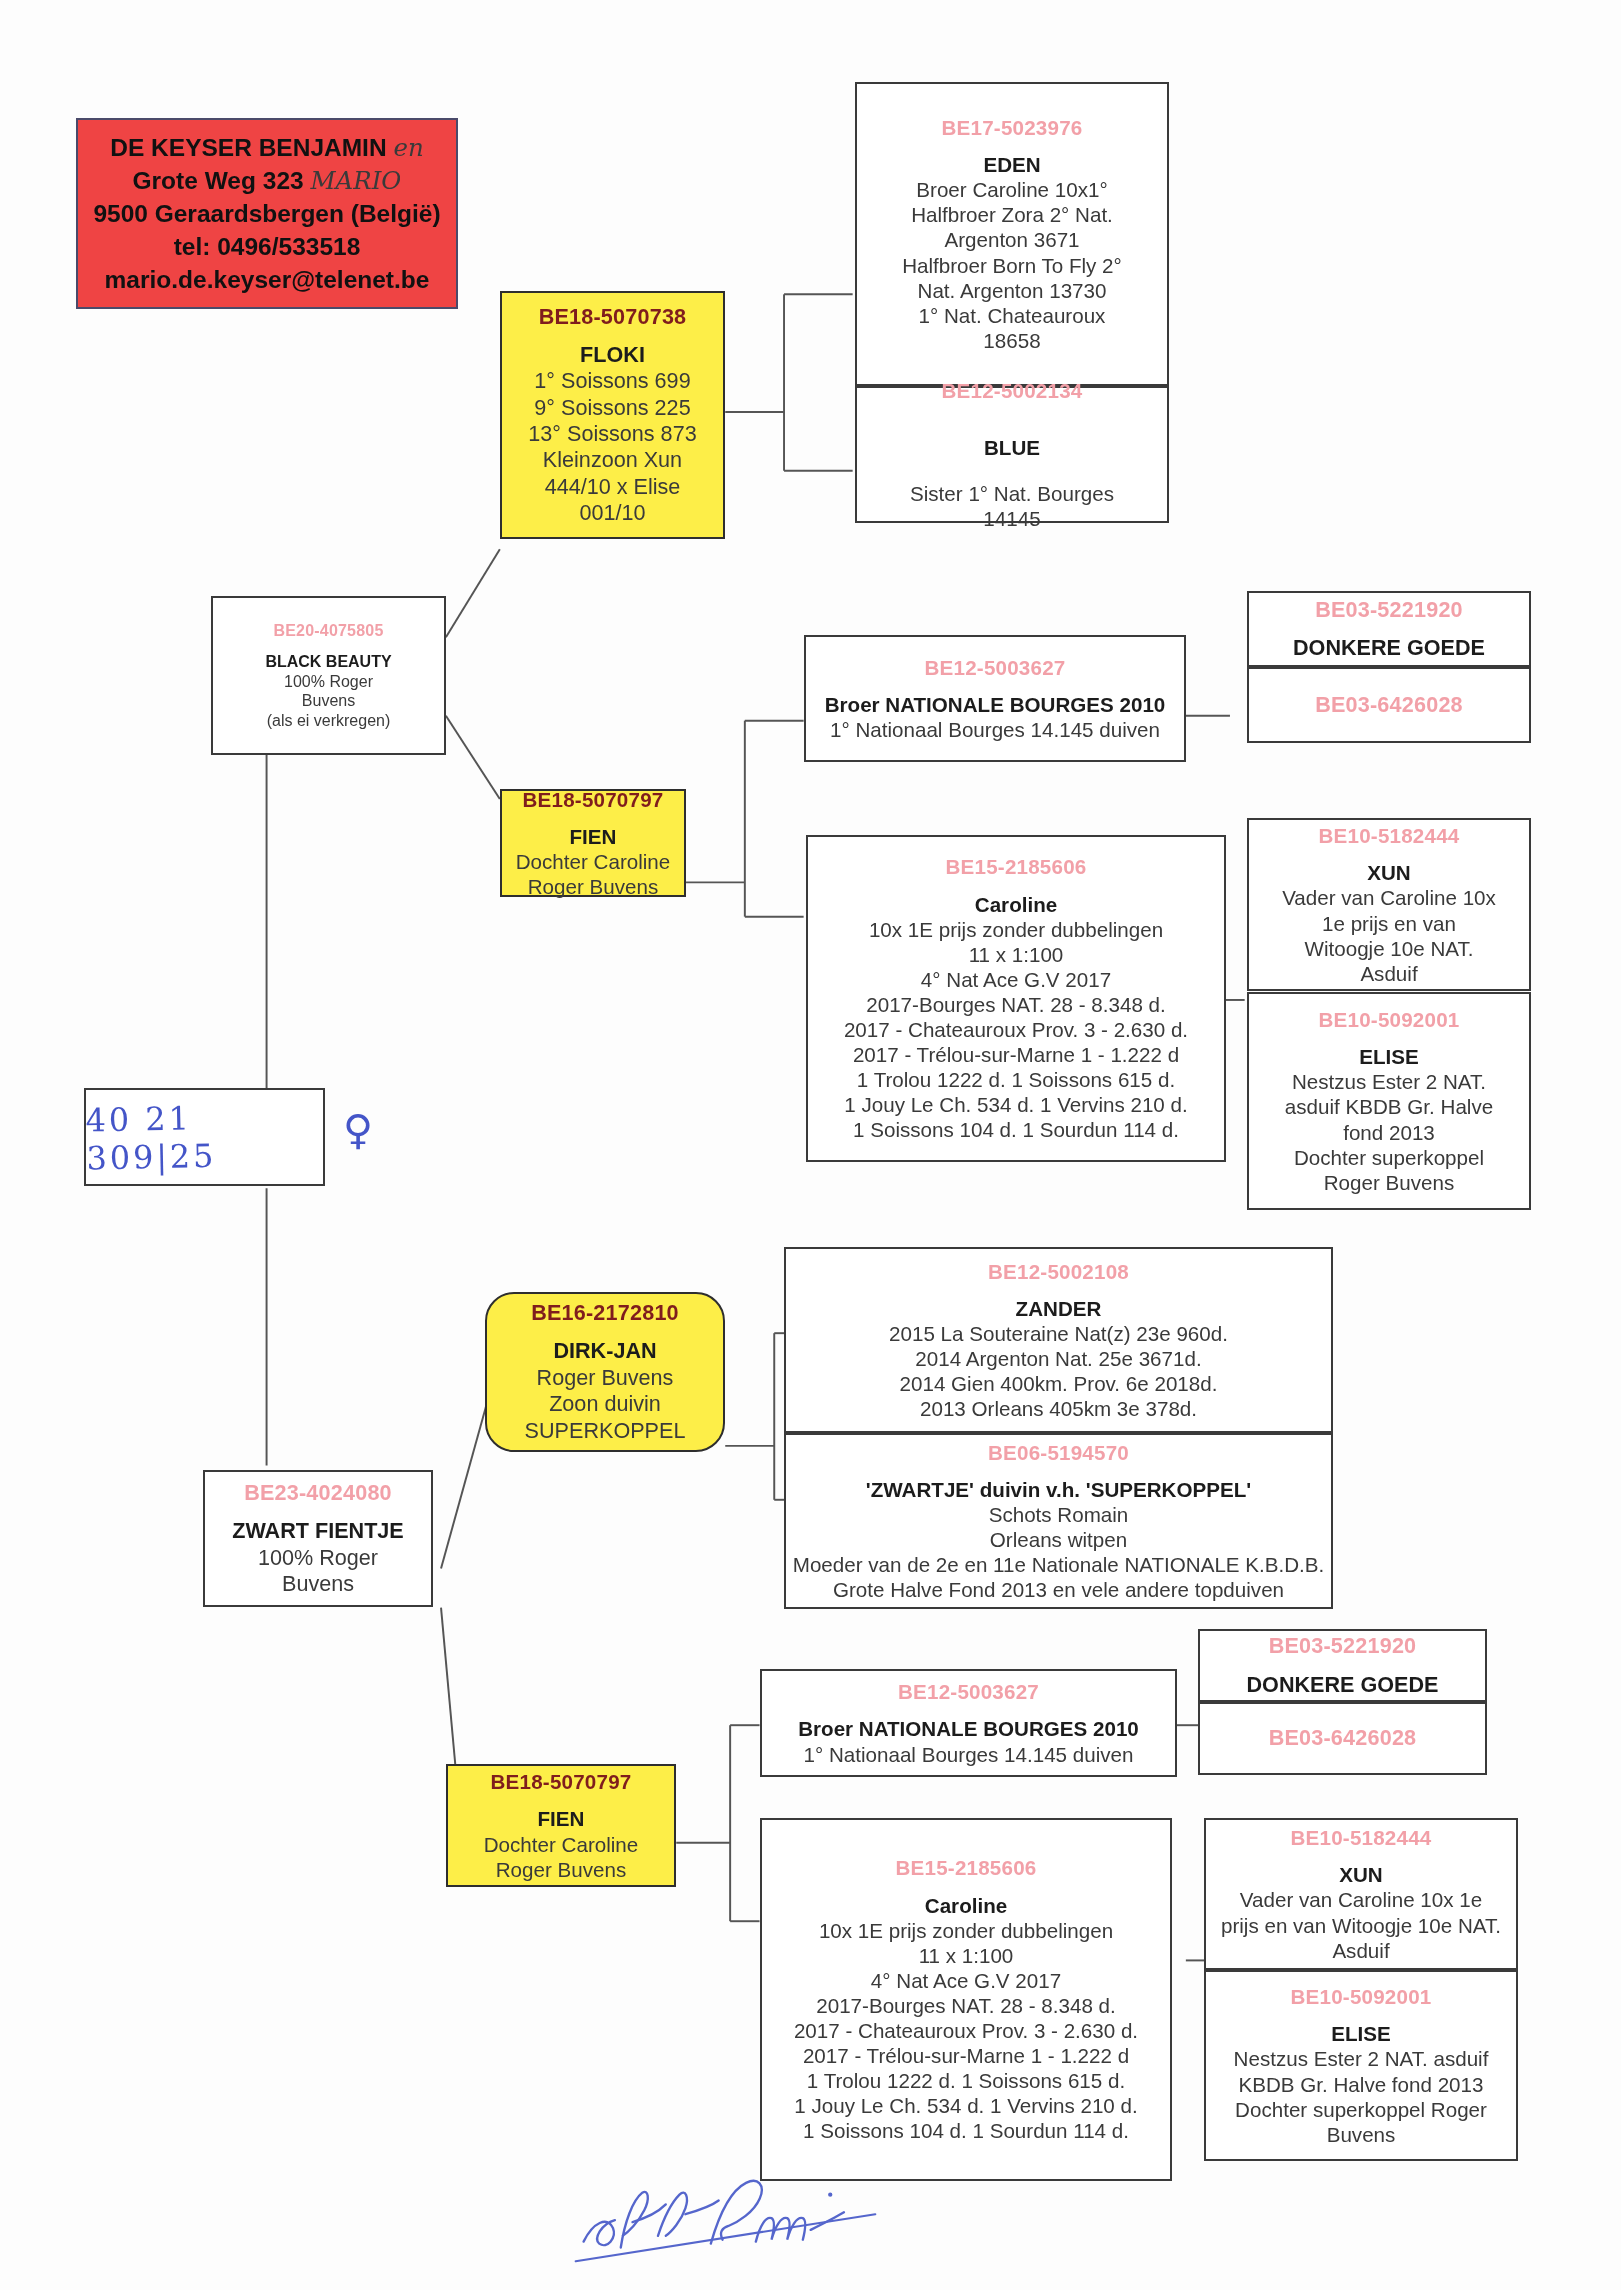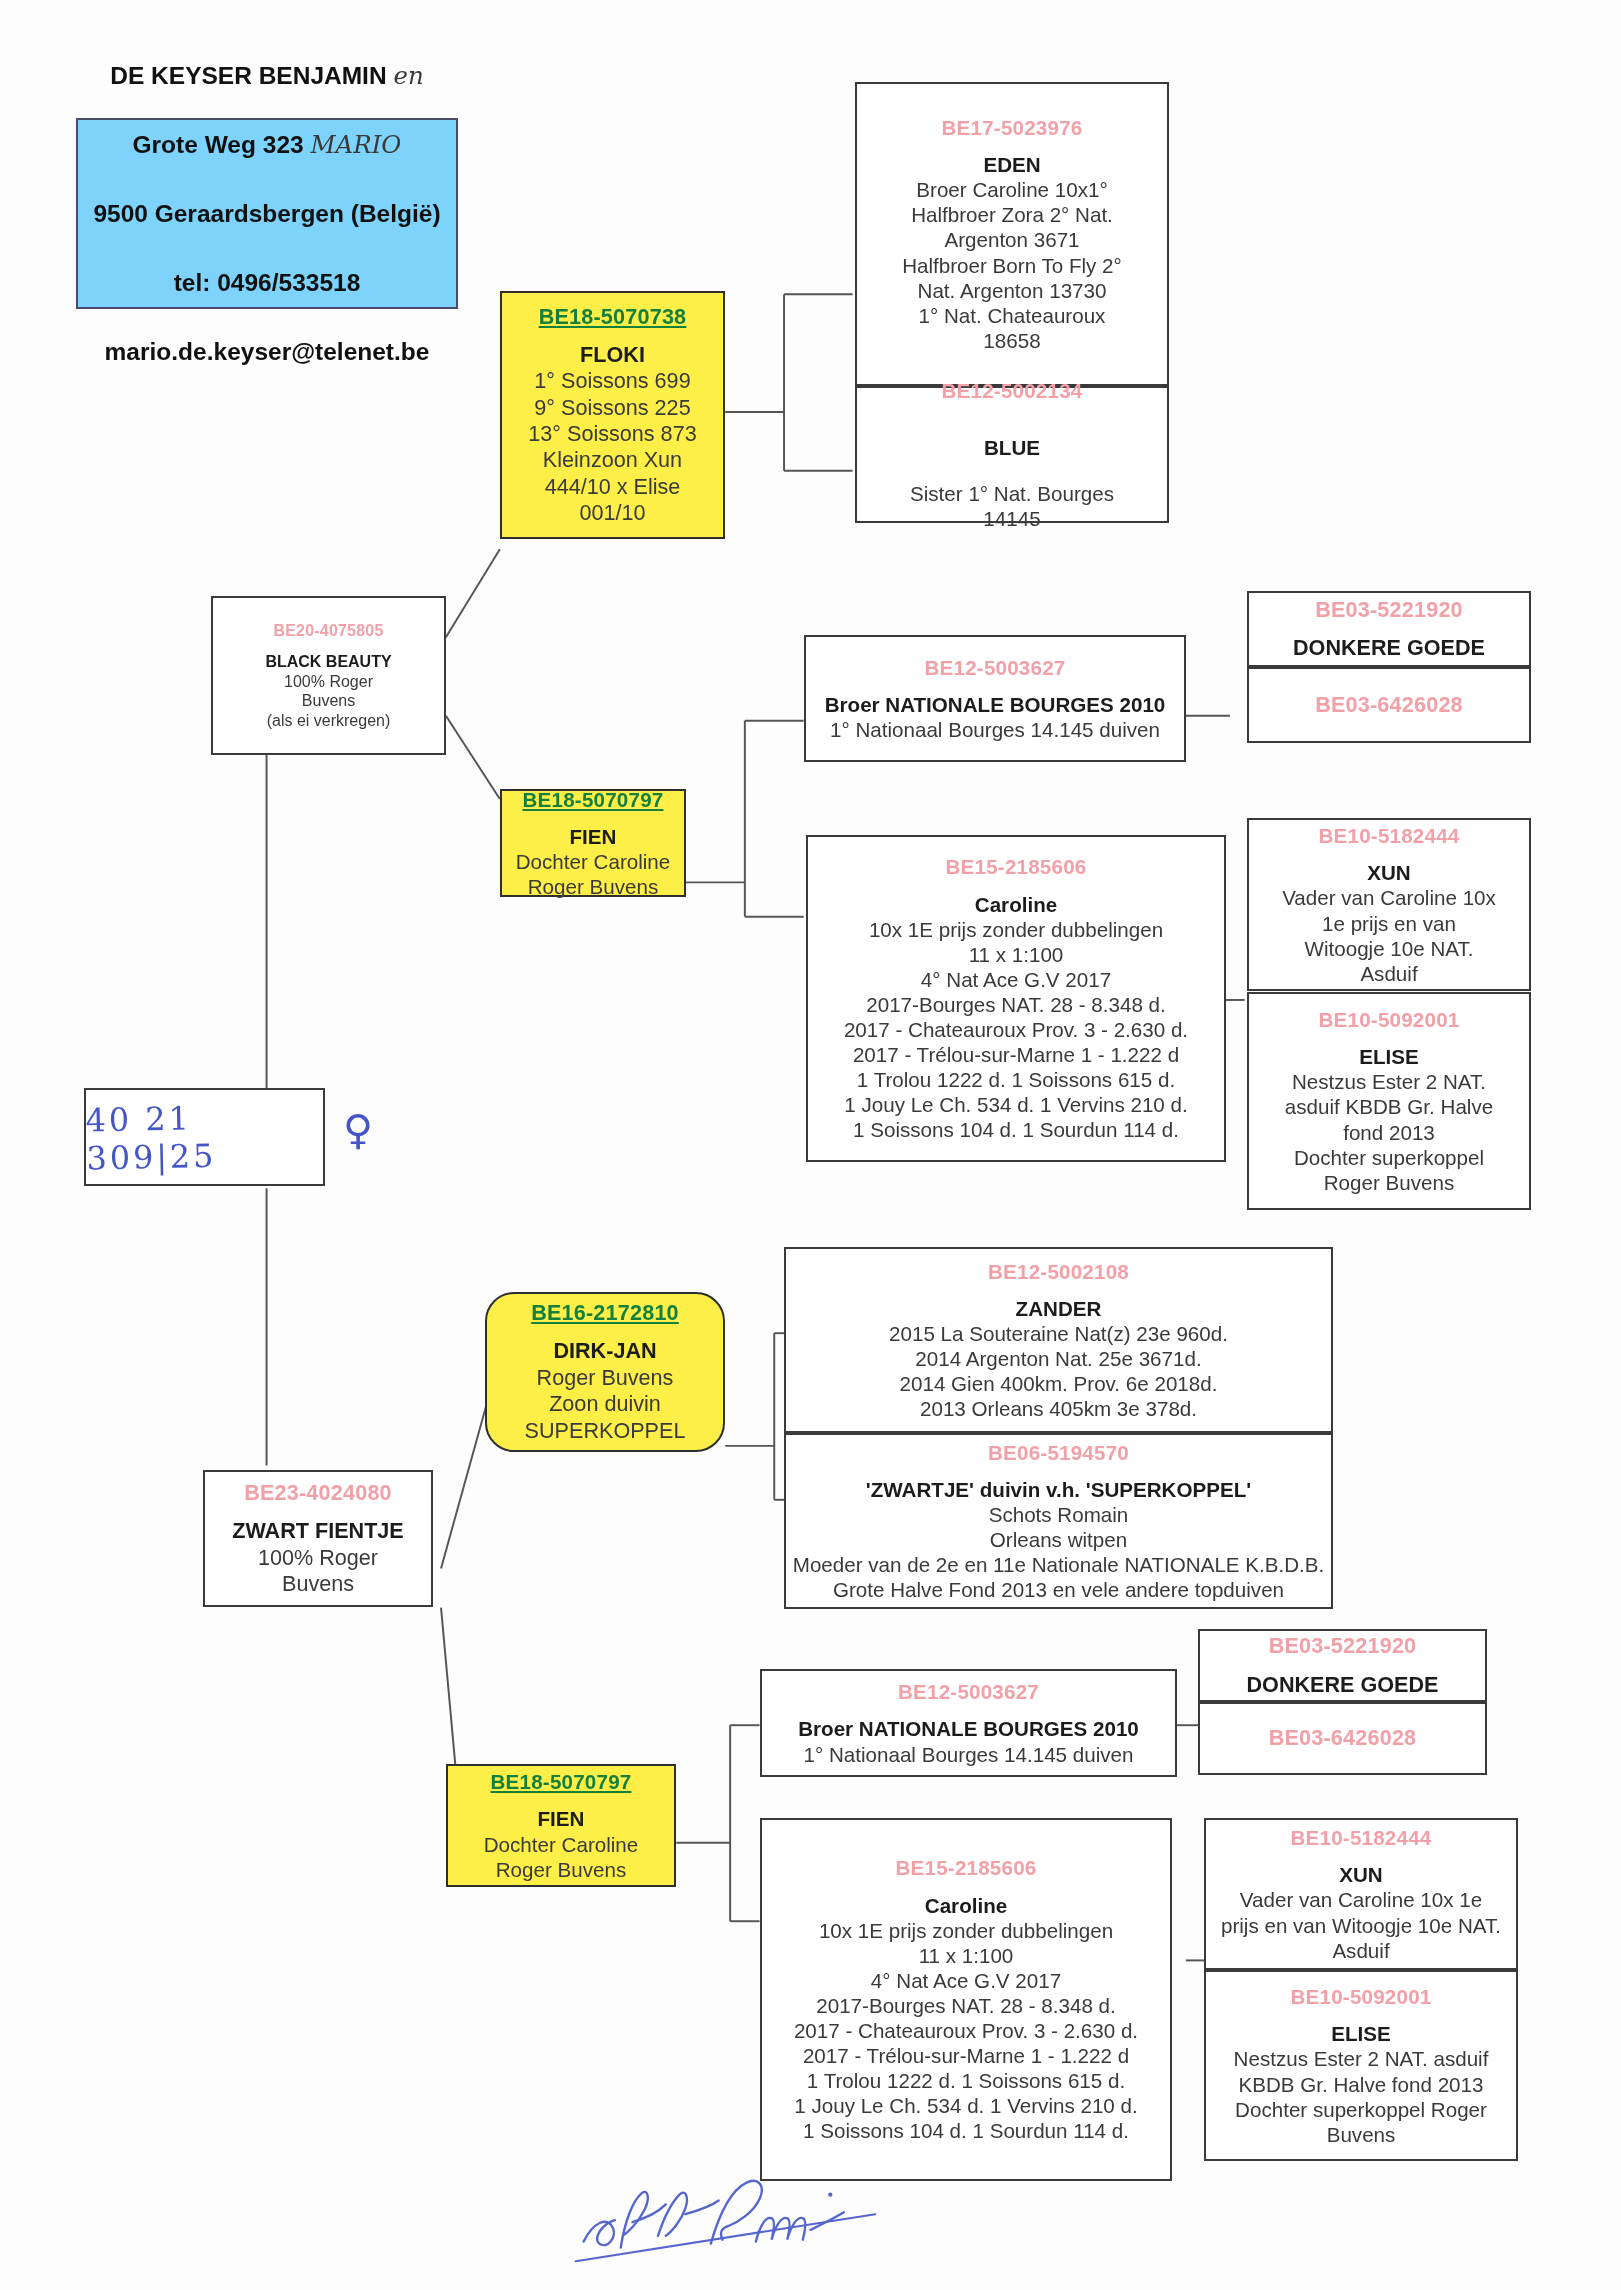--- a/index.html
+++ b/index.html
@@ -35,50 +35,49 @@
   .box.yellow {
     background: #ffeb3b;
     background: #fdee48;
     border-color: #2e2e2e;
   }
   .ring {
     color: #f2a0a8;
     font-weight: bold;
     letter-spacing: 0.2px;
   }
-  .ring.orange { color: #15803d; text-decoration: underline; }
+  .ring.orange { color: #7f1d1d; }
   .name {
     color: #1c1c1c;
     font-weight: bold;
     margin-top: 12px;
   }
   .lines {
     color: #3a3a3a;
   }
   .lines div { white-space: nowrap; }
 
   
   #owner {
     position: absolute;
     left: 76px;
     top: 118px;
     width: 382px;
     height: 191px;
     border: 2px solid #4a4a6a;
     box-sizing: border-box;
-    background: #7dd3fc;
+    background: #ef4444;
     display: flex;
     flex-direction: column;
     justify-content: center;
     align-items: center;
     font-weight: bold;
     font-size: 24.5px;
     line-height: 1.35;
     color: #111;
-    gap: 36px;
   }
   #owner .hand {
     font-family: "DejaVu Serif", serif;
     font-style: italic;
     font-weight: normal;
     color: #3a3a3a;
   }
 
   
   #handbox {

